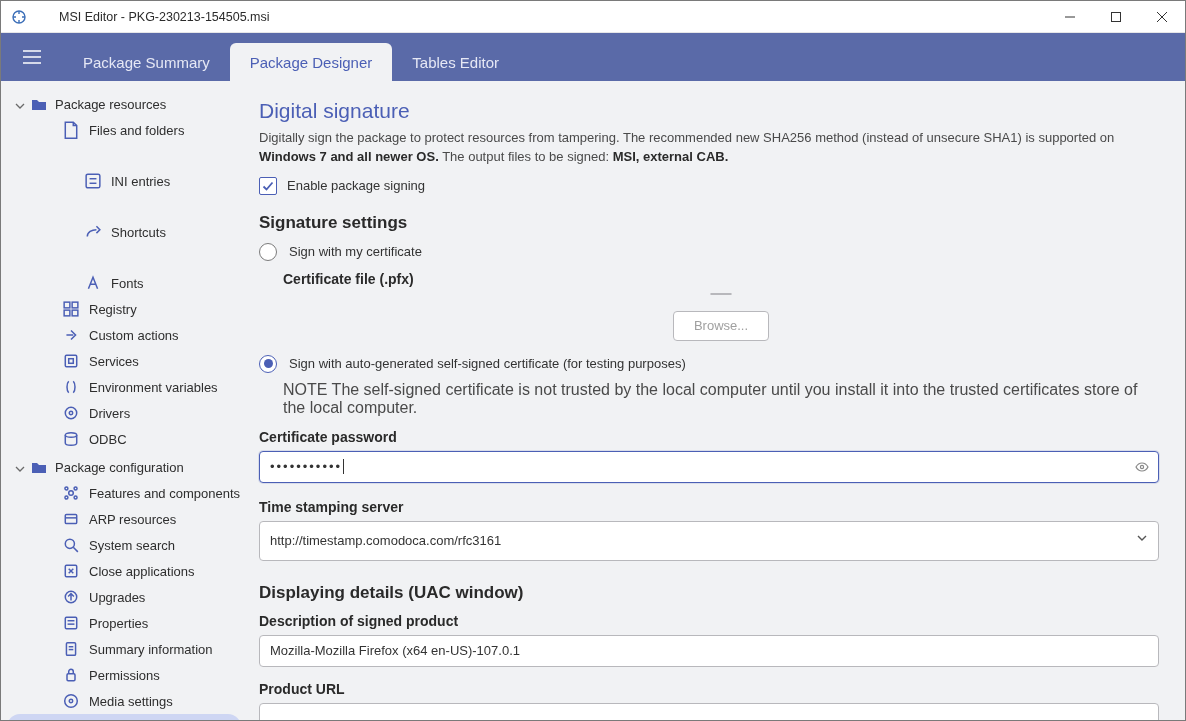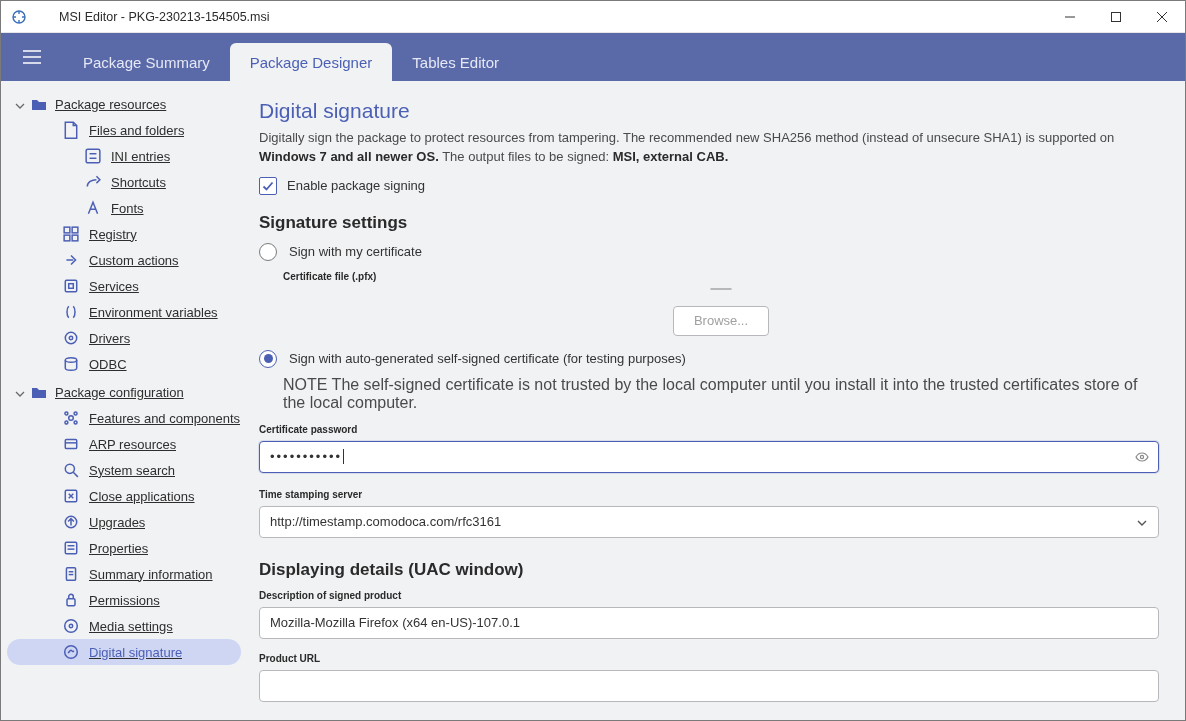--- a/index.html
+++ b/index.html
@@ -50,37 +50,37 @@
     padding:0 20px;height:38px;display:flex;align-items:center;
     font-size:15px;color:#e6e8f5;border-radius:6px 6px 0 0;
     margin-top:10px;cursor:pointer;
   }
   .tab.active{background:var(--page-bg);color:var(--accent);font-weight:500;}
   
   .main{flex:1;display:flex;background:var(--page-bg);overflow:hidden;}
   
   .sidebar{
     width:250px;flex:none;padding:10px 6px 10px 2px;
-    overflow-y:auto;font-size:13px;color:#2e2e2e;text-decoration:underline;
+    overflow-y:auto;font-size:13px;color:#2e2e2e;
   }
   .tree-group{margin-bottom:2px;}
   .tree-header{
     display:flex;align-items:center;height:26px;
     padding-left:12px;color:#2e2e2e;cursor:pointer;
   }
   .tree-header .chev{width:10px;height:10px;margin-right:6px;color:#6a6a6a;flex:none;}
   .tree-header .foldericon{width:16px;height:14px;margin-right:8px;color:var(--accent);flex:none;}
   .tree-header .lbl{font-weight:400;}
   .tree-items{}
   .tree-item{
     display:flex;align-items:center;height:26px;
     padding-left:56px;border-radius:13px;cursor:pointer;
     margin:0 4px;
   }
-  .tree-item.child{padding-left:78px;}
+  .tree-item.child{padding-left:78px;margin-top:25px;}
   .tree-item.selected{background:var(--accent-light);color:var(--accent);}
   .tree-item .ico{width:16px;height:16px;margin-right:10px;color:var(--accent);flex:none;display:flex;align-items:center;justify-content:center;}
   .tree-item.selected .ico{color:var(--accent);}
   .tree-item .lbl{white-space:nowrap;overflow:hidden;text-overflow:ellipsis;}
   
   .content{
     flex:1;overflow-y:auto;padding:18px 26px 24px 8px;
   }
   .page-title{font-size:21px;color:var(--accent);font-weight:500;margin:0 0 6px 0;}
   .page-desc{font-size:13px;color:var(--text-soft);line-height:1.45;margin:0 0 10px 0;}
@@ -94,39 +94,39 @@
   .checkbox svg{width:12px;height:12px;}
   .section-h{font-size:17px;font-weight:600;color:#2a2a2a;margin:10px 0 10px 0;}
   .radio-row{display:flex;align-items:center;margin:6px 0;}
   .radio{
     width:18px;height:18px;border:1.5px solid #7a7a7a;border-radius:50%;
     margin-right:12px;display:flex;align-items:center;justify-content:center;flex:none;
     background:#fff;
   }
   .radio.selected{border-color:var(--accent);}
   .radio.selected::after{content:"";width:9px;height:9px;border-radius:50%;background:var(--accent);}
-  .field-label{font-size:10px;font-weight:600;color:#2a2a2a;margin:10px 0 6px 0;}
+  .field-label{font-size:14px;font-weight:600;color:#2a2a2a;margin:10px 0 6px 0;}
   .field-label.sub{font-weight:600;margin-left:24px;}
   .field-row{display:flex;align-items:center;gap:16px;}
   .field-row .input{flex:1;}
   .input{
     height:32px;border:1px solid var(--input-border);border-radius:4px;
     background:#fff;padding:0 10px;display:flex;align-items:center;
     font-size:13px;color:#333;position:relative;
   }
   .input.disabled{background:#fafafa;color:#999;}
   .input.focused{border:1.5px solid var(--accent);box-shadow:0 0 0 1px rgba(75,95,181,0.15);}
   .input .caret{display:inline-block;width:1px;height:15px;background:#333;margin-left:1px;}
   .input .reveal{position:absolute;right:8px;top:7px;color:#888;}
   .btn{
     height:30px;padding:0 20px;border:1px solid var(--input-border);border-radius:4px;
     background:#fff;color:#a0a0a0;font-size:13px;display:flex;align-items:center;
   }
   .combo{
-    height:32px;border:1px solid var(--input-border);border-radius:4px;background:#fff;
+    height:40px;border:1px solid var(--input-border);border-radius:4px;background:#fff;
     display:flex;align-items:center;padding:0 10px;position:relative;
   }
   .combo .chev{position:absolute;right:10px;top:10px;color:#555;}
   .note{font-size:16px;color:var(--text-soft);margin:8px 0 12px 24px;}
   .gap{height:8px;}
 </style>
 </head>
 <body>
 
 <div class="titlebar">

